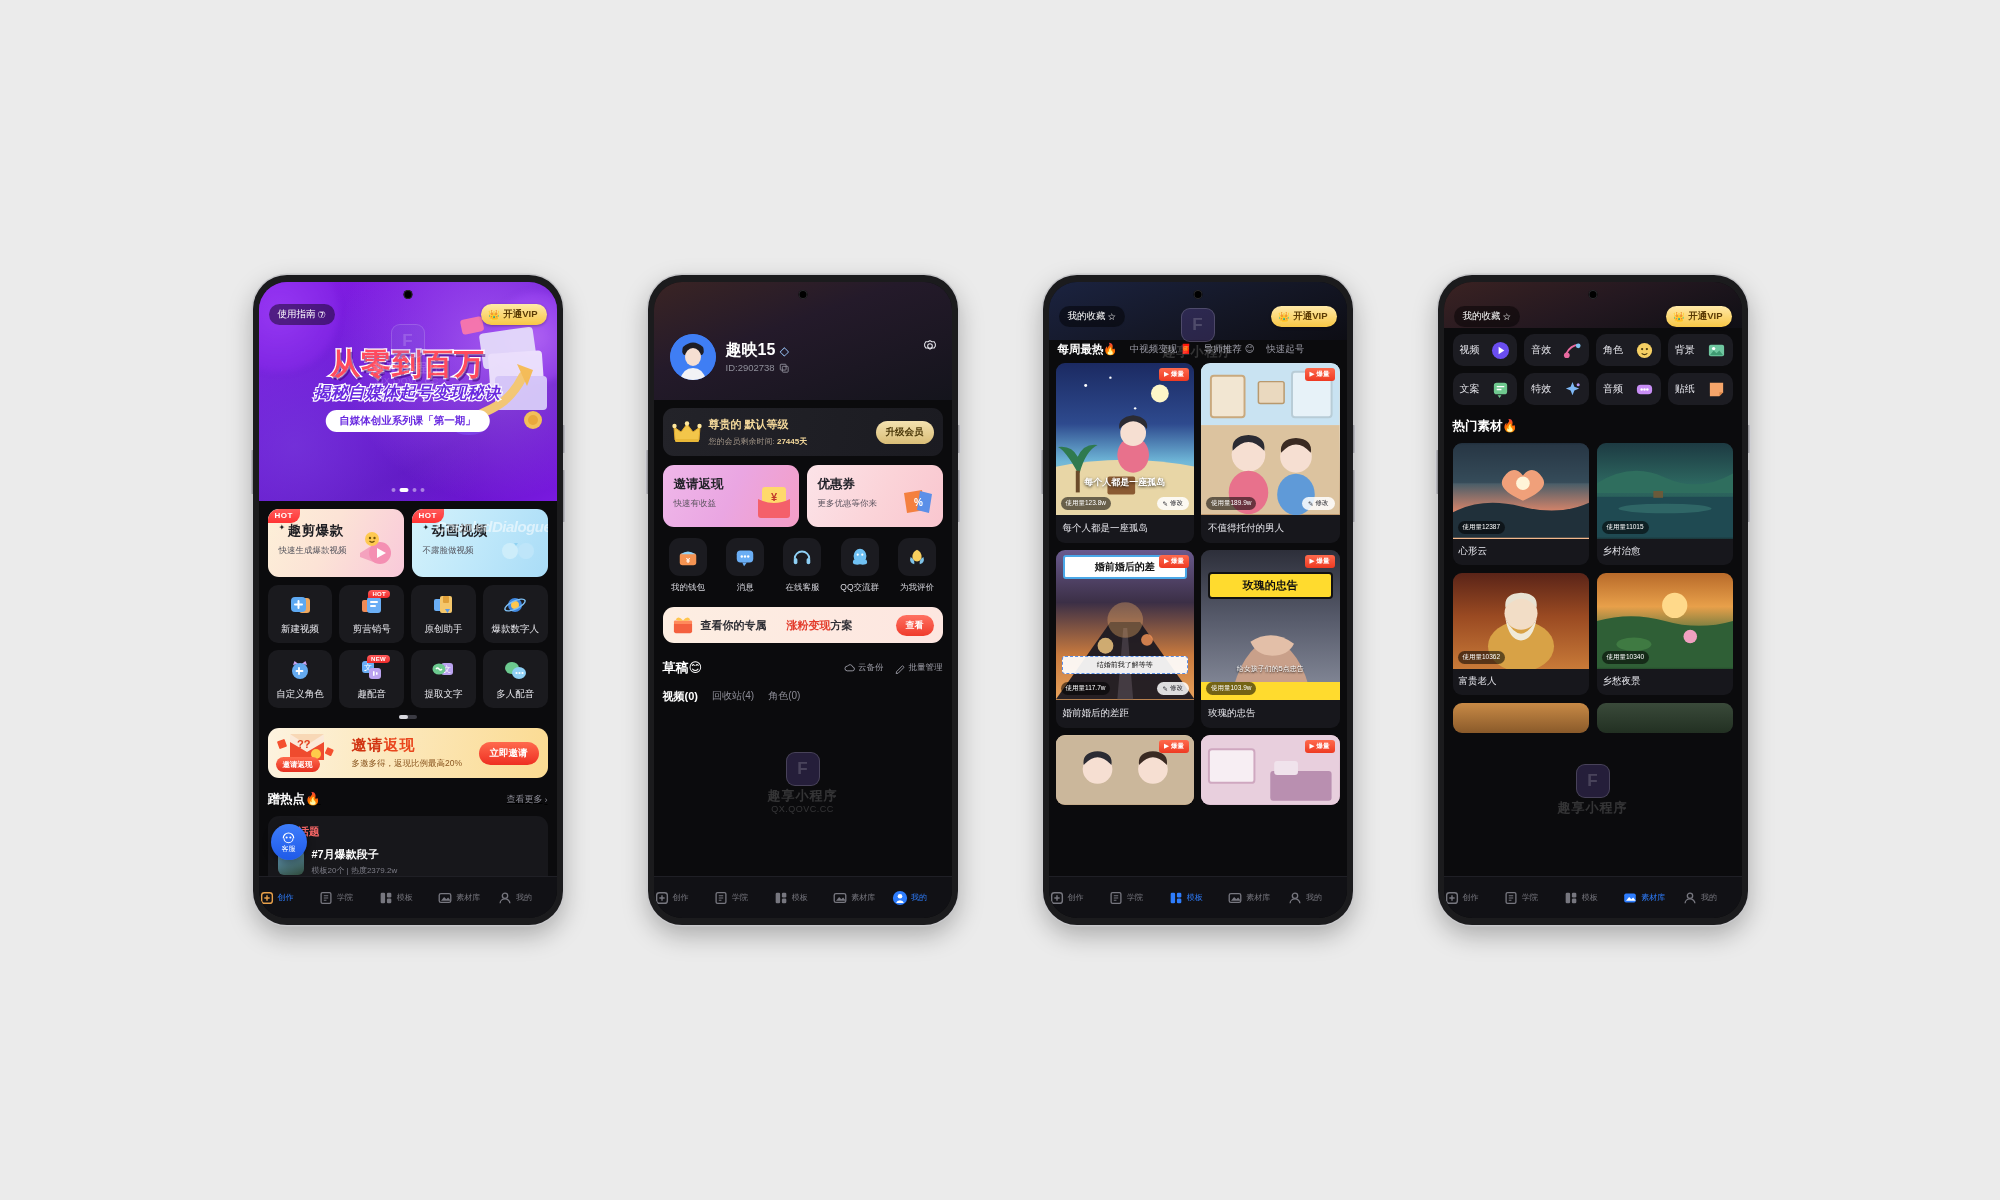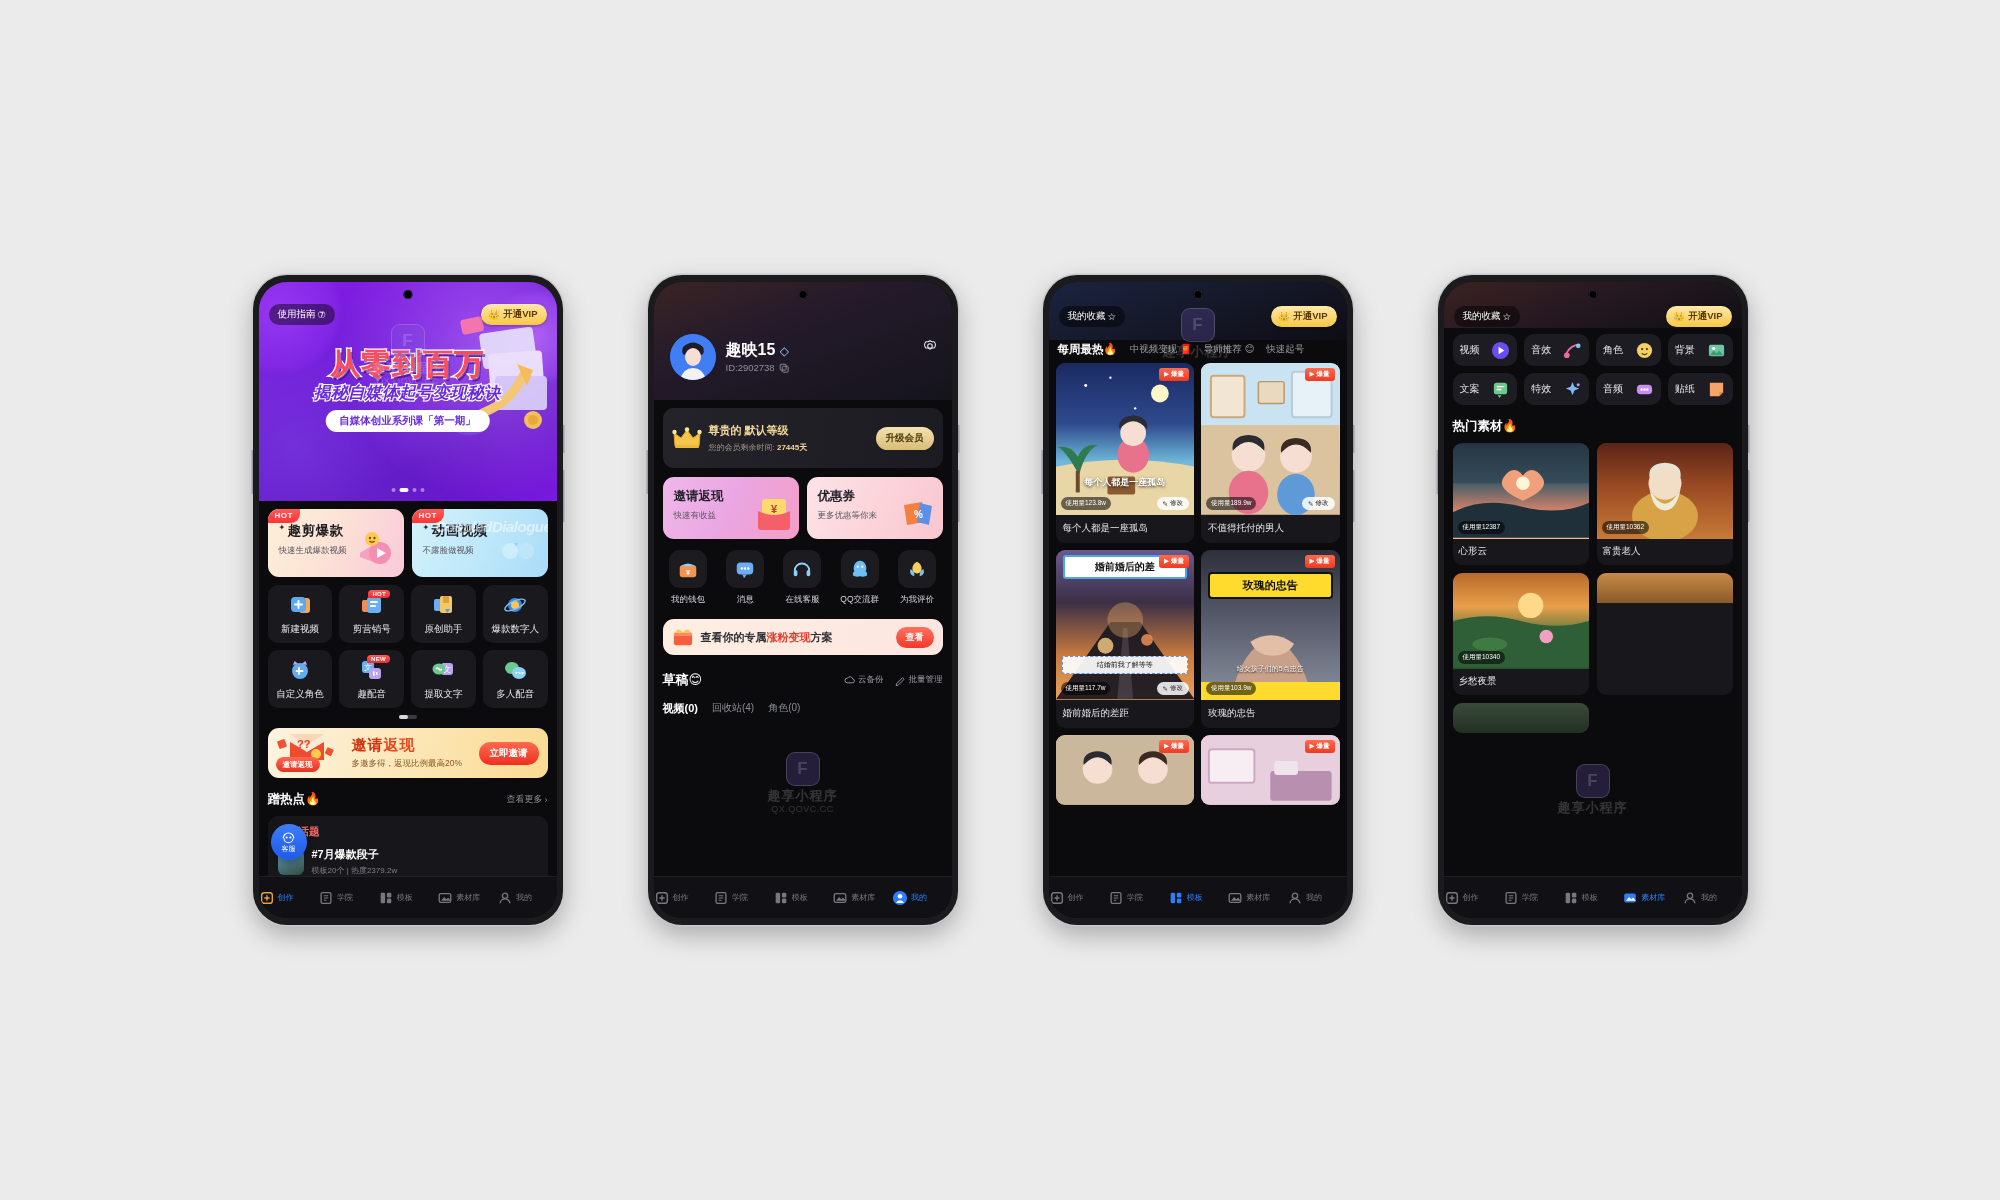--- a/index.html
+++ b/index.html
@@ -226,21 +226,21 @@
     position: absolute; left: 16px; top: 52px; width: 46px; height: 46px; border-radius: 50%;
     background: linear-gradient(180deg,#3f7ef4,#2a5fd8); overflow: hidden;
   }
   .p2-name { position: absolute; left: 72px; top: 58px; color: #fff; font-size: 16px; font-weight: bold; }
   .p2-id { position: absolute; left: 72px; top: 80px; color: #8f8f9a; font-size: 9.5px; display: flex; gap: 4px; align-items: center; }
   .gear {
     position: absolute; right: 14px; top: 56px; width: 16px; height: 16px;
   }
   .vip-card {
     margin: 8px 9px 0; background: linear-gradient(100deg,#232329,#1b1b21);
-    border-radius: 11px; height: 60px; display: flex; align-items: center; padding: 0 9px;
+    border-radius: 11px; height: 48px; display: flex; align-items: center; padding: 0 9px;
     position: relative; overflow: hidden;
   }
   .vip-card .crown { width: 30px; height: 24px; flex: 0 0 auto; margin-right: 7px; }
   .vip-card .vc-txt h5 { font-size: 11px; color: #f2d79a; font-weight: bold; }
   .vip-card .vc-txt p { font-size: 8px; color: #9e9285; margin-top: 4px; }
   .vip-card .vc-txt p b { color: #f2d79a; }
   .vip-card .vc-btn {
     margin-left: auto; background: linear-gradient(180deg,#f4e2b0,#d9bd77);
     color: #4a3708; font-size: 9.5px; font-weight: bold; padding: 5px 10px; border-radius: 13px;
   }
@@ -260,21 +260,21 @@
   }
   .icon-cell span { font-size: 8.5px; color: #d6d6dd; }
 
   .promo-bar {
     margin: 13px 9px 0; height: 36px; border-radius: 11px;
     background: linear-gradient(100deg,#fdeee2,#fde6e0);
     display: flex; align-items: center; padding: 0 9px; gap: 7px; position: relative;
   }
   .promo-bar .pb-ic { width: 22px; height: 20px; flex: 0 0 auto; }
   .promo-bar .pb-t { font-size: 11px; font-weight: bold; color: #2e2e35; }
-  .promo-bar .pb-t em { font-style: normal; color: #e33a2a; }
+  .promo-bar .pb-t em { font-style: normal; color: #e33a2a; padding-left: 20px; }
   .promo-bar .pb-btn {
     margin-left: auto; background: linear-gradient(180deg,#ff7060,#ef3b2b);
     color: #fff; font-size: 9px; font-weight: bold; padding: 4px 10px; border-radius: 11px;
   }
   .draft-hdr { display: flex; align-items: center; margin: 16px 9px 0; }
   .draft-hdr h3 { font-size: 13px; color: #fff; font-weight: bold; }
   .draft-hdr .dh-r { margin-left: auto; display: flex; gap: 11px; color: #9a9aa4; font-size: 8.5px; align-items: center; }
   .draft-tabs { display: flex; gap: 14px; margin: 12px 9px 0; }
   .draft-tabs span { font-size: 10px; color: #8c8c96; }
   .draft-tabs span.on { color: #fff; font-weight: bold; font-size: 11px; }
@@ -1102,20 +1102,32 @@
               <path d="M0 0 h140 v40 h-140z" fill="#2b3b4a" opacity=".5"></path>
               <path d="M52 34 q10 -14 20 -2 q10 -12 20 2 q8 12 -20 24 q-28 -12 -20 -24z" fill="#f0a07a"></path>
               <circle cx="72" cy="40" r="7" fill="#fff4d8"></circle>
               <path d="M0 70 q30 -16 70 -6 q40 10 70 -4 v36 h-140z" fill="#20303a"></path>
             </svg>
             <span class="u">使用量12387</span>
           </div>
           <div class="mtitle">心形云</div>
         </div>
         <div class="mat-card">
+          <div class="mthumb" style="background:linear-gradient(180deg,#1d3a42 0%,#2e6a62 45%,#1b3a3e 100%)">
+            <svg viewBox="0 0 140 96" style="position:absolute;inset:0;width:100%;height:100%">
+              <path d="M0 40 q35 -22 70 -6 q35 16 70 -4 v20 h-140z" fill="#2f6e5e"></path>
+              <rect y="54" width="140" height="42" fill="#1f4a52"></rect>
+              <ellipse cx="70" cy="66" rx="48" ry="5" fill="#3a7a74" opacity=".6"></ellipse>
+              <rect x="58" y="48" width="10" height="7" fill="#6a5a3a"></rect>
+            </svg>
+            <span class="u">使用量11015</span>
+          </div>
+          <div class="mtitle">乡村治愈</div>
+        </div>
+        <div class="mat-card">
           <div class="mthumb" style="background:linear-gradient(180deg,#5a2418 0%,#9a4a22 45%,#c87a38 100%)">
             <svg viewBox="0 0 140 96" style="position:absolute;inset:0;width:100%;height:100%">
               <ellipse cx="70" cy="74" rx="34" ry="26" fill="#d8a246"></ellipse>
               <circle cx="70" cy="40" r="17" fill="#f2ddc6"></circle>
               <path d="M54 46 q16 30 32 0 q-4 22 -16 22 q-12 0 -16 -22z" fill="#f0ead8"></path>
               <path d="M54 34 q16 -18 32 0 q2 -14 -16 -15 q-18 1 -16 15z" fill="#e8e2d2"></path>
             </svg>
             <span class="u">使用量10362</span>
           </div>
           <div class="mtitle">富贵老人</div>

